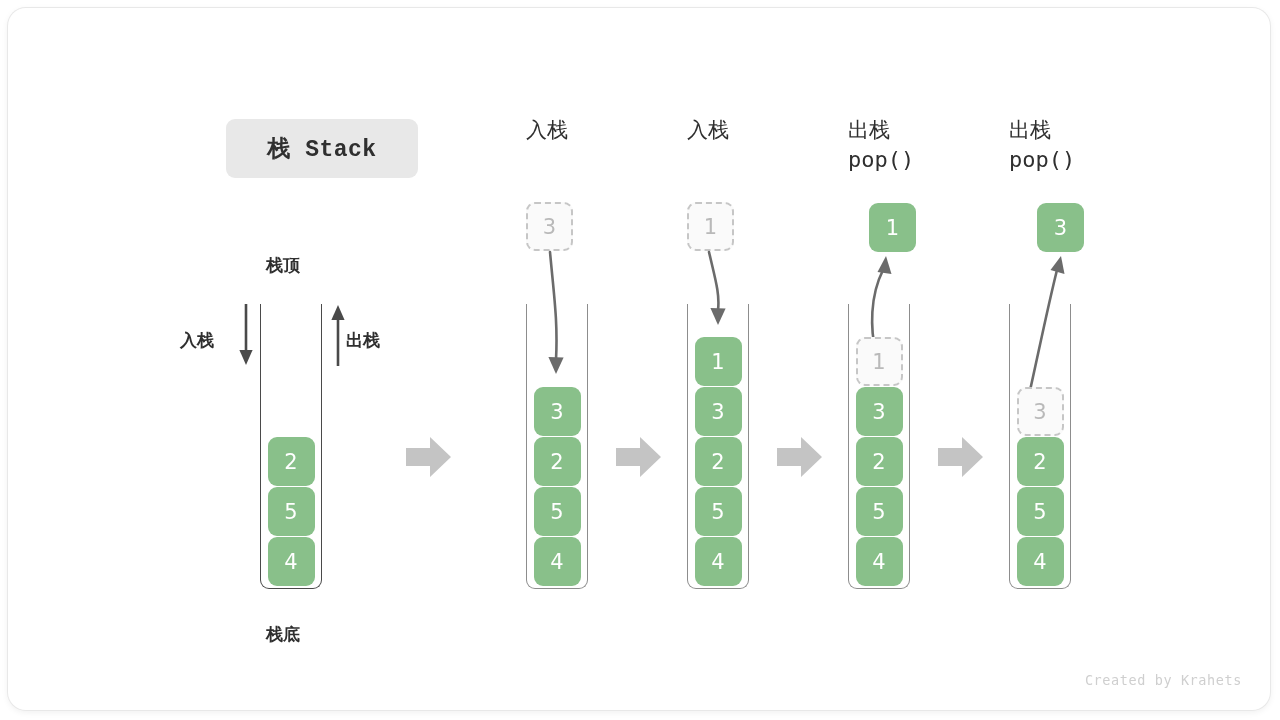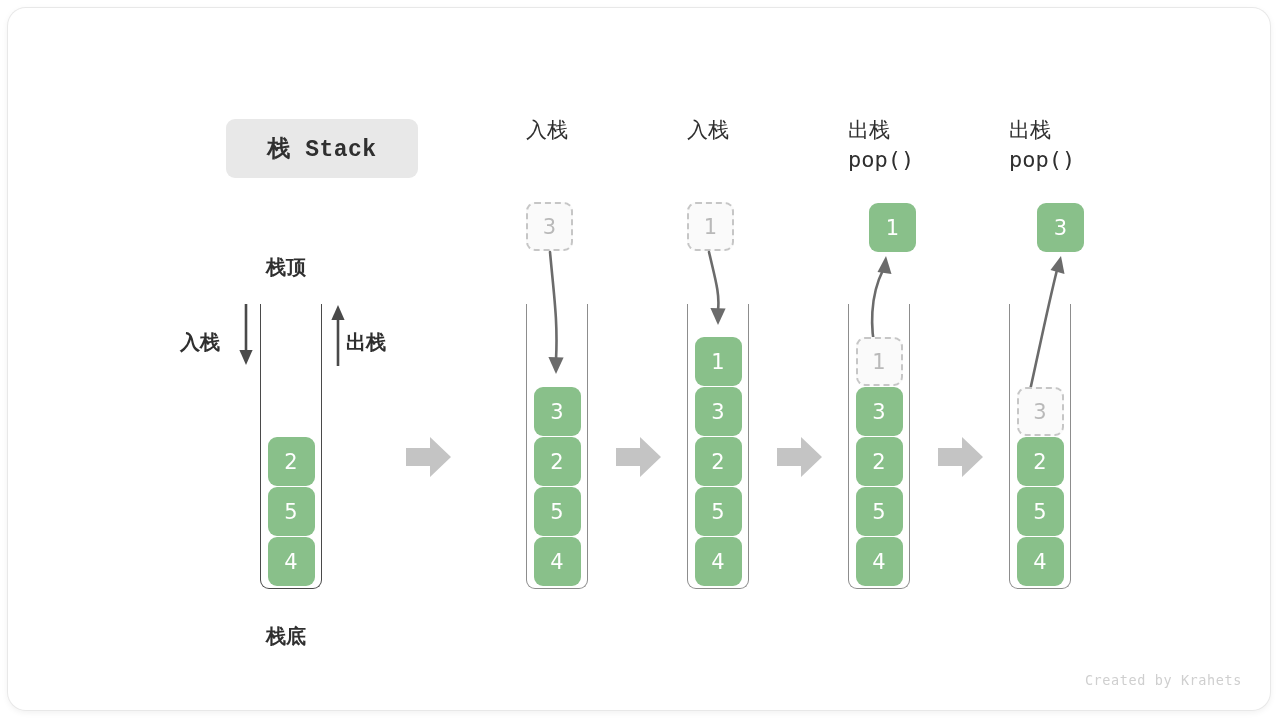--- a/index.html
+++ b/index.html
@@ -49,21 +49,21 @@
     font-size: 23px;
     font-weight: bold;
     color: #2f2f2f;
     letter-spacing: 0.5px;
     margin-left: 32px;
   }
 
   
   .cn-label {
     font-family: "DejaVu Sans", "Liberation Sans", sans-serif;
-    font-size: 20px;
+    font-size: 17px;
     font-weight: bold;
     color: #2f2f2f;
     white-space: nowrap;
   }
 
   
   .col-head {
     width: 170px;
     text-align: left;
     line-height: 1.36;

